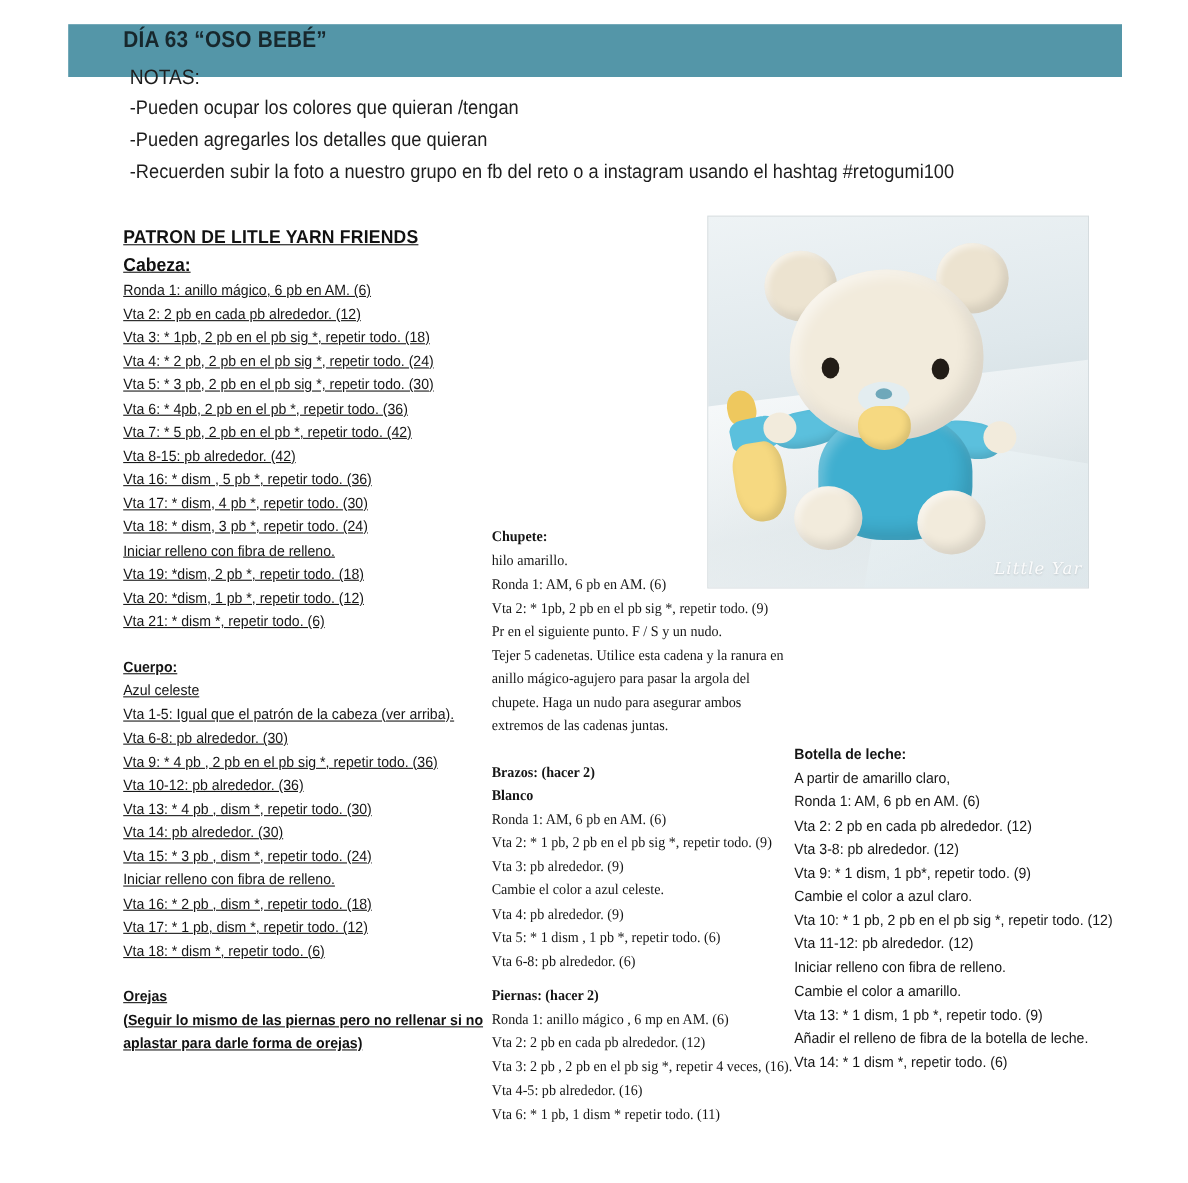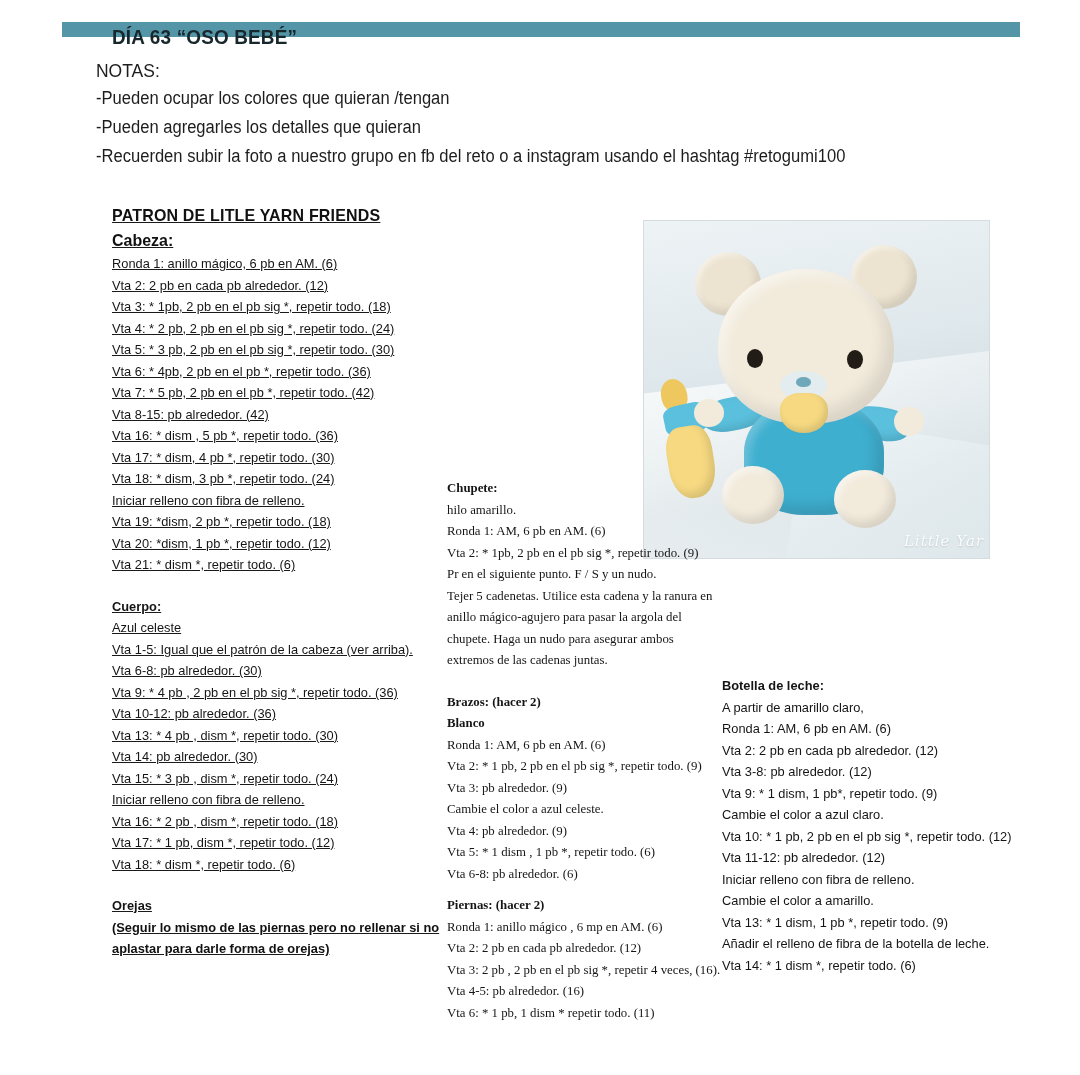--- a/index.html
+++ b/index.html
@@ -21,42 +21,42 @@
     width: 958px;
     height: 1075px;
     background: #ffffff;
   }
   
   .title-bar {
     position: absolute;
     left: 0;
     top: 22px;
     width: 958px;
-    height: 15px;
+    height: 48px;
     background: #5496a8;
     box-sizing: border-box;
     padding-left: 48px;
   }
   .title-bar .title-text {
     position: absolute;
     left: 50px;
     top: 3px;
     font-size: 21px;
     font-weight: bold;
     letter-spacing: 0.2px;
     color: #17272c;
     font-family: "Liberation Sans Narrow", "Liberation Sans", sans-serif;
     transform: scaleX(0.9);
     transform-origin: left top;
     white-space: nowrap;
   }
   
   .notes {
     position: absolute;
-    left: 34px;
+    left: 56px;
     top: 58px;
     width: 900px;
   }
   .notes-heading {
     font-size: 19px;
     font-weight: normal;
     color: #1d1d1d;
     line-height: 26px;
     font-family: "Liberation Sans Narrow", "Liberation Sans", sans-serif;
     transform: scaleX(0.92);
@@ -76,21 +76,20 @@
   .photo {
     position: absolute;
     left: 581px;
     top: 196px;
     width: 347px;
     height: 339px;
     overflow: hidden;
     background: linear-gradient(170deg, #eef3f5 0%, #dfe8ec 40%, #cdd9dd 75%, #e4ebee 100%);
     border: 1px solid #d5dcdf;
     box-sizing: border-box;
-    margin-top: 24px;
   }
   .photo .bg-fold {
     position: absolute;
     left: -20px;
     top: 150px;
     width: 420px;
     height: 230px;
     background: linear-gradient(160deg, rgba(255,255,255,0.75), rgba(205,218,224,0.2));
     transform: rotate(-7deg);
   }

